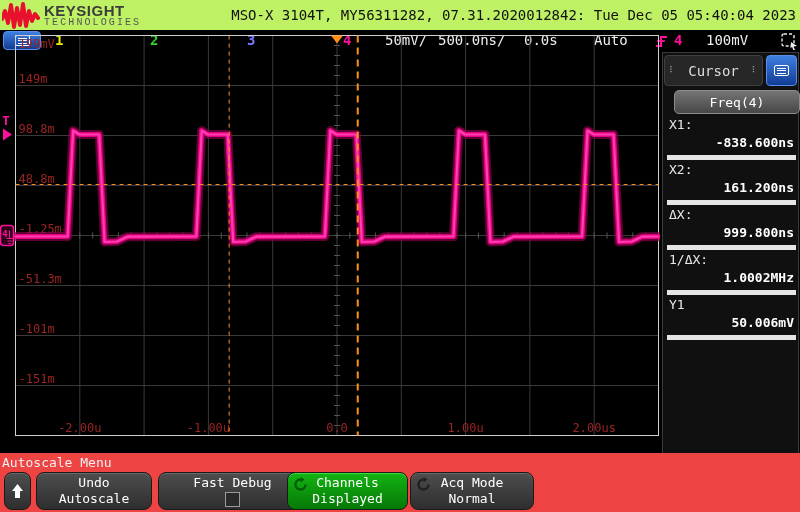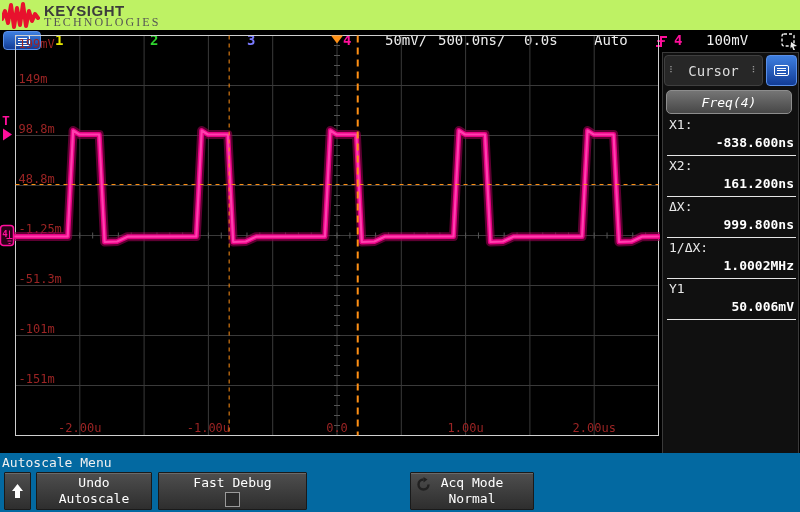--- a/index.html
+++ b/index.html
@@ -6,21 +6,21 @@
   body{width:800px;height:512px;position:relative;overflow:hidden;
        font-family:"DejaVu Sans Mono","Liberation Mono",monospace;
        -webkit-font-smoothing:none;}
   .abs{position:absolute;}
 
   
   #title-bar{left:0;top:0;width:800px;height:30px;background:#bef264;}
   #brand{left:2px;top:1px;display:flex;align-items:center;gap:4px;}
   #brand-text .b1{font-family:"Liberation Sans",sans-serif;font-weight:bold;
        font-size:15px;color:#3c3c3c;letter-spacing:.5px;line-height:14px;}
-  #brand-text .b2{font-family:Liberation Serif, serif;font-size:12px;
+  #brand-text .b2{font-family:Liberation Mono, monospace;font-size:10px;
        color:#555;letter-spacing:2.1px;line-height:9px;text-align:center;}
   #scope-title{right:4px;top:7px;font-size:14px;color:#111;white-space:pre;}
 
   
   #settings-bar{left:0;top:30px;width:800px;height:22px;background:#000;color:#eee;font-size:14px;}
   .menu-btn{width:38px;height:19px;border-radius:4px;
       background:linear-gradient(#3e7fe0,#123c96);border:1px solid #5a8fe8;
       display:flex;align-items:center;justify-content:center;box-sizing:border-box;}
   .menu-glyph{width:15px;height:11px;border:1px solid #fff;border-radius:2px;
       display:flex;flex-direction:column;justify-content:space-evenly;padding:0 2px;box-sizing:border-box;}
@@ -35,32 +35,32 @@
   #cursor-panel{left:662px;top:52px;width:137px;height:403px;background:#101010;
       border:1px solid #3a3a3a;box-sizing:border-box;color:#e8e8e8;}
   #panel-header{left:1px;top:2px;width:99px;height:31px;background:#272727;
       border:1px solid #3f3f3f;border-radius:4px;display:flex;align-items:center;
       justify-content:space-between;padding:0 4px;box-sizing:border-box;}
   #panel-title{font-size:14px;color:#ddd;}
   .grip{color:#9a9a9a;font-size:9px;line-height:9px;}
   #panel-menu-btn{left:103px;top:2px;width:31px;height:31px;border-radius:4px;
       background:linear-gradient(#3e7fe0,#123c96);border:1px solid #5a8fe8;
       display:flex;align-items:center;justify-content:center;box-sizing:border-box;}
-  #freq-btn{left:3px;top:37px;width:126px;height:24px;border-radius:5px;
+  #freq-btn{left:11px;top:37px;width:126px;height:24px;border-radius:5px;
       background:linear-gradient(#757575,#474747);border:1px solid #8d8d8d;
-      color:#fff;font-size:13px;display:flex;align-items:center;justify-content:center;box-sizing:border-box;font-style:italic;}
+      color:#fff;font-size:13px;display:flex;align-items:center;justify-content:center;box-sizing:border-box;}
   #cursor-fields{left:4px;top:62px;width:129px;}
-  .cur-row{height:40px;border-bottom:1px solid #e5e5e5;}
+  .cur-row{height:40px;border-bottom:5px solid #e5e5e5;}
   .cur-label{font-size:13px;color:#e8e8e8;padding:2px 0 0 2px;}
   .cur-value{font-size:13px;color:#fff;text-align:right;padding:3px 2px 0 0;font-weight:bold;}
 
   
-  #bottom-bar{left:0;top:453px;width:800px;height:59px;background:#0369a1;}
+  #bottom-bar{left:0;top:453px;width:800px;height:59px;background:#ef4444;}
   #menu-label{left:2px;top:2px;font-size:13px;color:#f0f0f0;}
-  .softkey{position:absolute;top:19px;height:38px;border-radius:1px;
+  .softkey{position:absolute;top:19px;height:38px;border-radius:8px;
       background:linear-gradient(#4e4e4e,#2e2e2e);border:1px solid #1a1a1a;
       box-shadow:inset 0 1px 0 #6a6a6a;color:#fff;font-size:13px;
       display:flex;flex-direction:column;align-items:center;justify-content:center;
       line-height:16px;box-sizing:border-box;}
   .softkey.green{background:linear-gradient(#13b413,#067806);box-shadow:inset 0 1px 0 #45d845;}
   #btn-back{left:4px;width:27px;}
   #btn-undo{left:36px;width:116px;}
   #btn-fastdebug{left:158px;width:149px;}
   #btn-channels{left:287px;width:121px;}
   #btn-acq{left:410px;width:124px;}
@@ -73,20 +73,21 @@
 <div id="title-bar" class="abs">
   <div id="brand" class="abs">
     <svg width="38" height="28" viewBox="0 0 38 28">
       <polyline points="0,18 3,10 6,22 9,4 12,26 15,7 18,24 21,3 24,25 27,10 30,20 33,13 36,17" fill="none" stroke="#e8112d" stroke-width="4" stroke-linejoin="round" stroke-linecap="round"></polyline>
     </svg>
     <div id="brand-text">
       <div class="b1">KEYSIGHT</div>
       <div class="b2">TECHNOLOGIES</div>
     </div>
   </div>
+  <div id="scope-title" class="abs">MSO-X 3104T, MY56311282, 07.31.2020012842: Tue Dec 05 05:40:04 2023</div>
 </div>
 
 <div id="settings-bar" class="abs">
   <div class="menu-btn abs" style="left:3px;top:1px;">
     <span class="menu-glyph">
         <i></i>
         <i></i>
         <i></i>
       </span>
   </div>
@@ -308,20 +309,28 @@
   <div id="btn-undo" class="softkey">
     <span>Undo</span>
     <span>Autoscale</span>
   </div>
 
   <div id="btn-fastdebug" class="softkey">
     <span>Fast Debug</span>
     <span class="checkbox"></span>
   </div>
 
+  <div id="btn-channels" class="softkey green">
+    <svg class="sk-icon" width="15" height="15" viewBox="0 0 15 15">
+      <path d="M12.5,7.5 A5,5 0 1 1 7.5,2.5" fill="none" stroke="#045c04" stroke-width="2.4"></path>
+      <path d="M7.5,0 L11.5,2.5 L7.5,5.5 Z" fill="#045c04"></path>
+    </svg>
+    <span>Channels</span>
+    <span>Displayed</span>
+  </div>
 
   <div id="btn-acq" class="softkey">
     <svg class="sk-icon" width="15" height="15" viewBox="0 0 15 15">
       <path d="M12.5,7.5 A5,5 0 1 1 7.5,2.5" fill="none" stroke="#212121" stroke-width="2.4"></path>
       <path d="M7.5,0 L11.5,2.5 L7.5,5.5 Z" fill="#212121"></path>
     </svg>
     <span>Acq Mode</span>
     <span>Normal</span>
   </div>
 </div>

